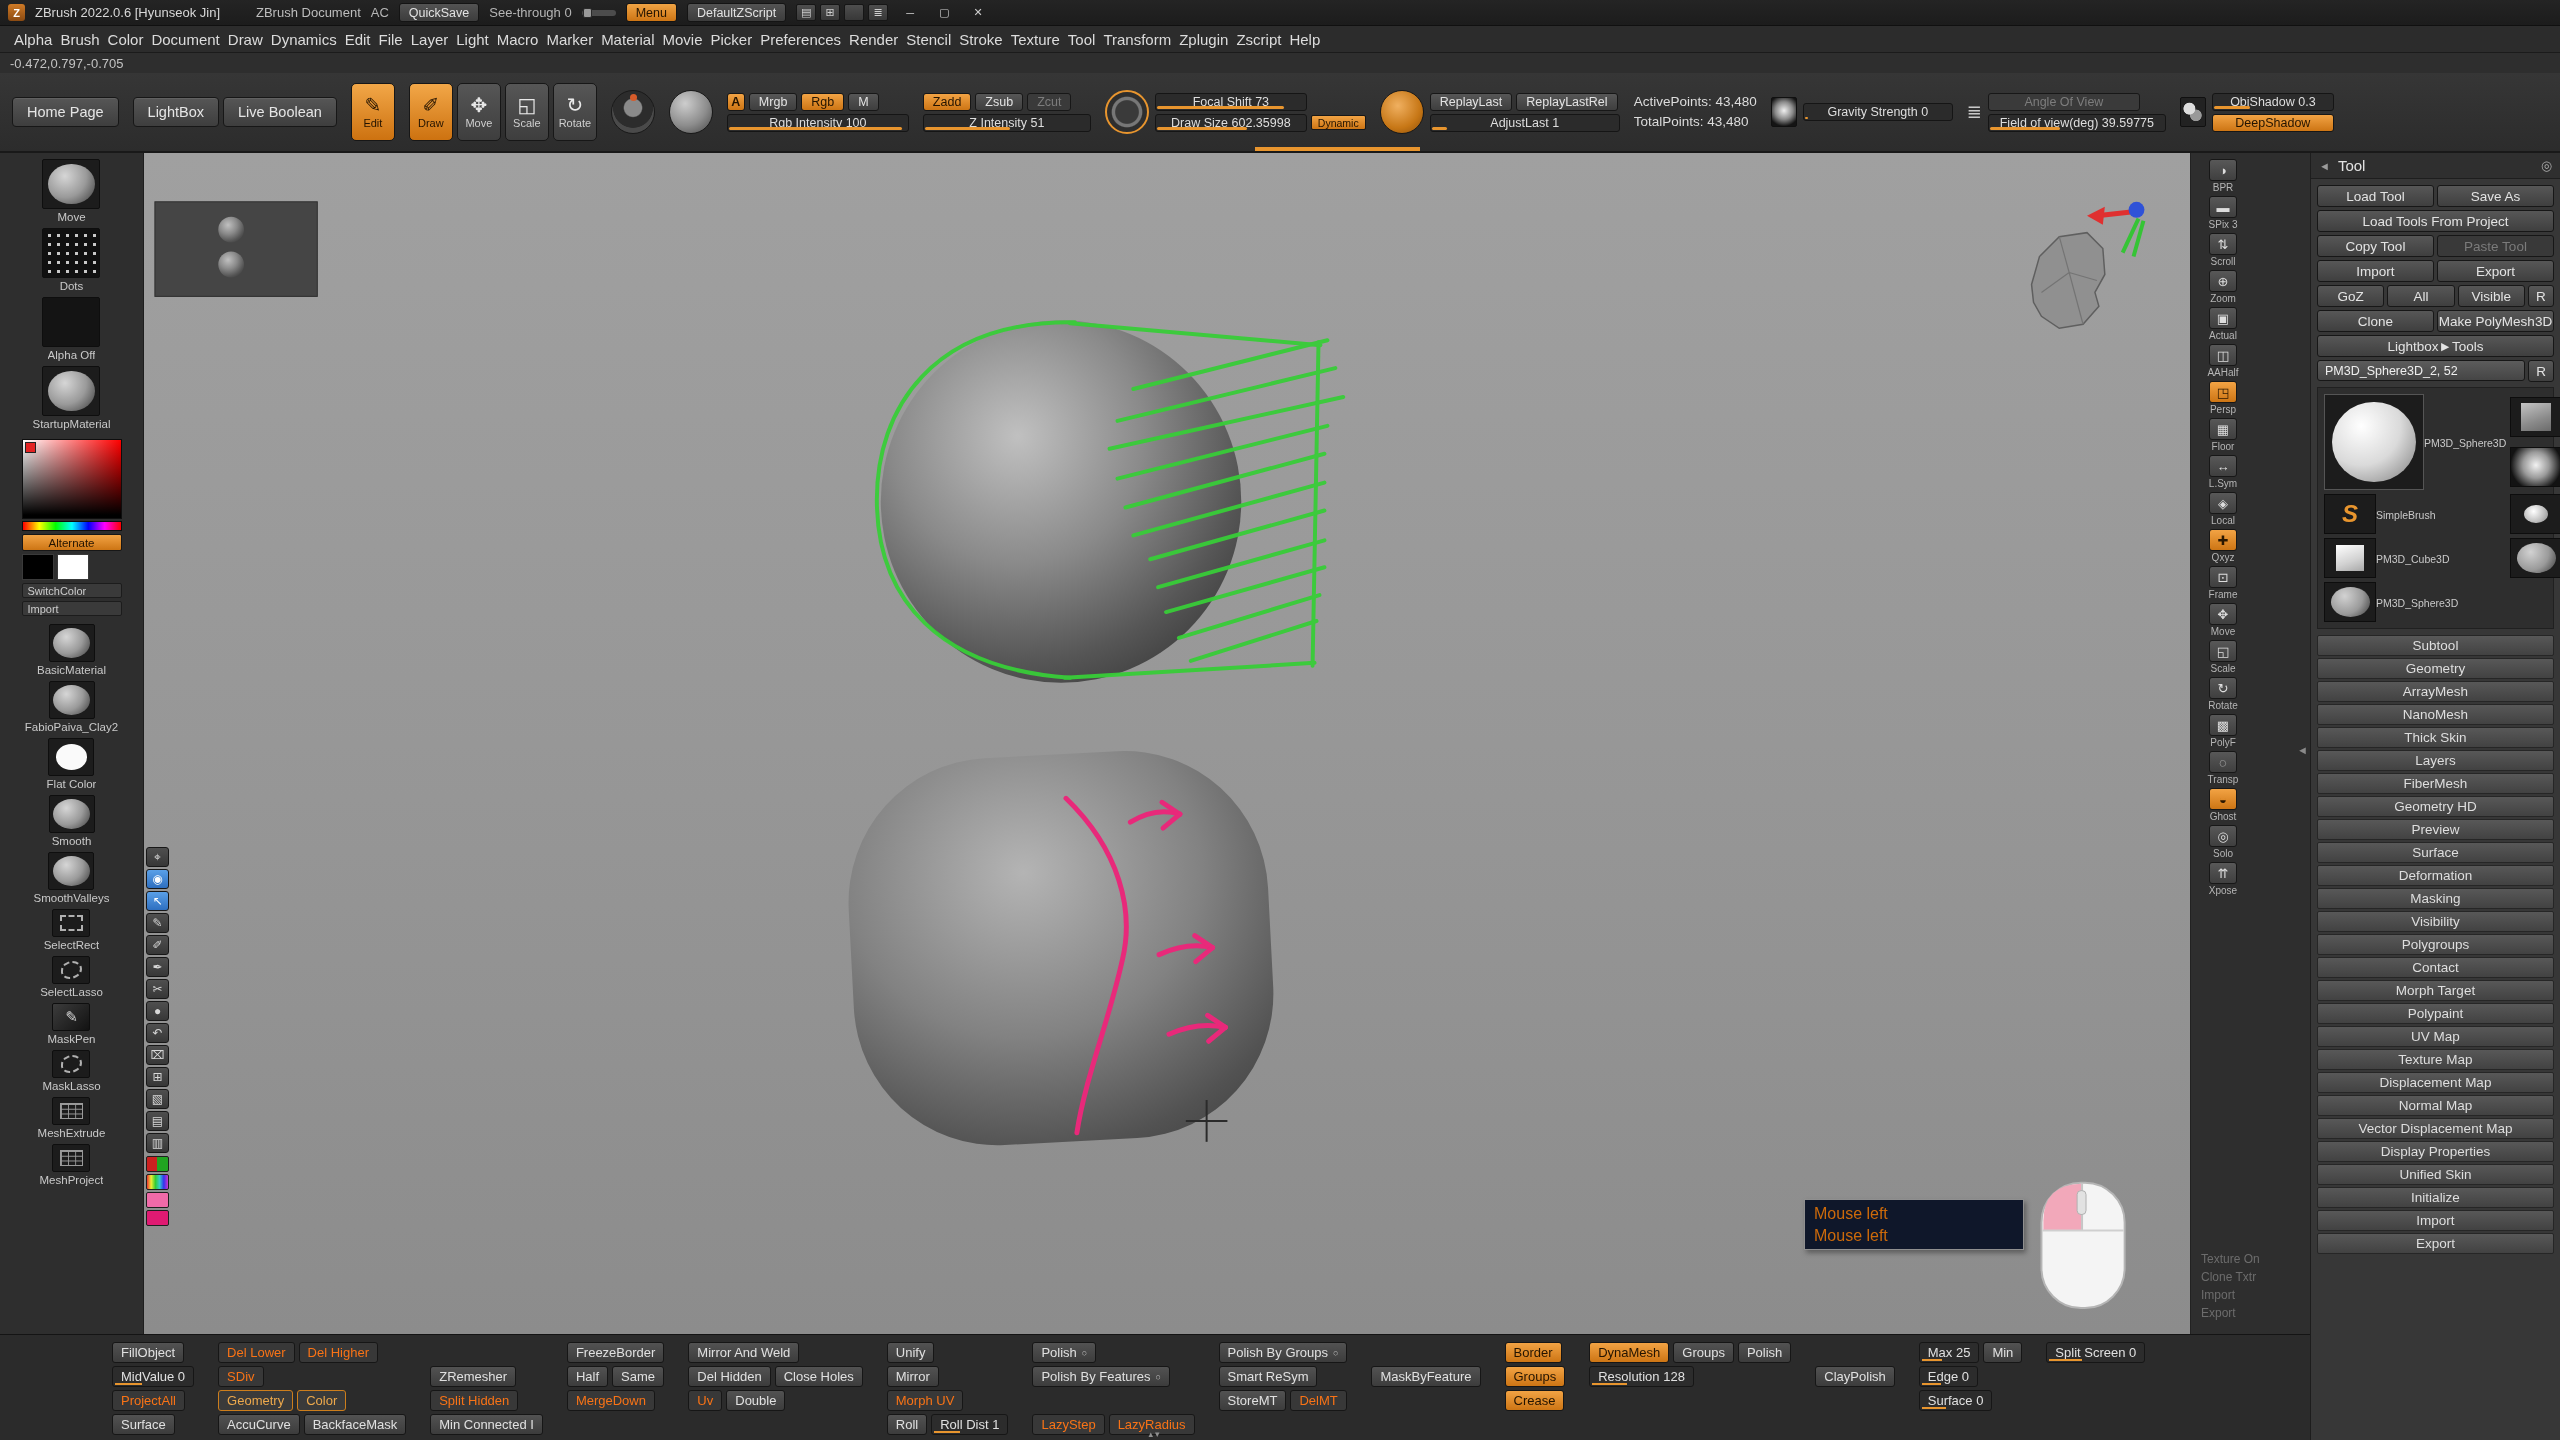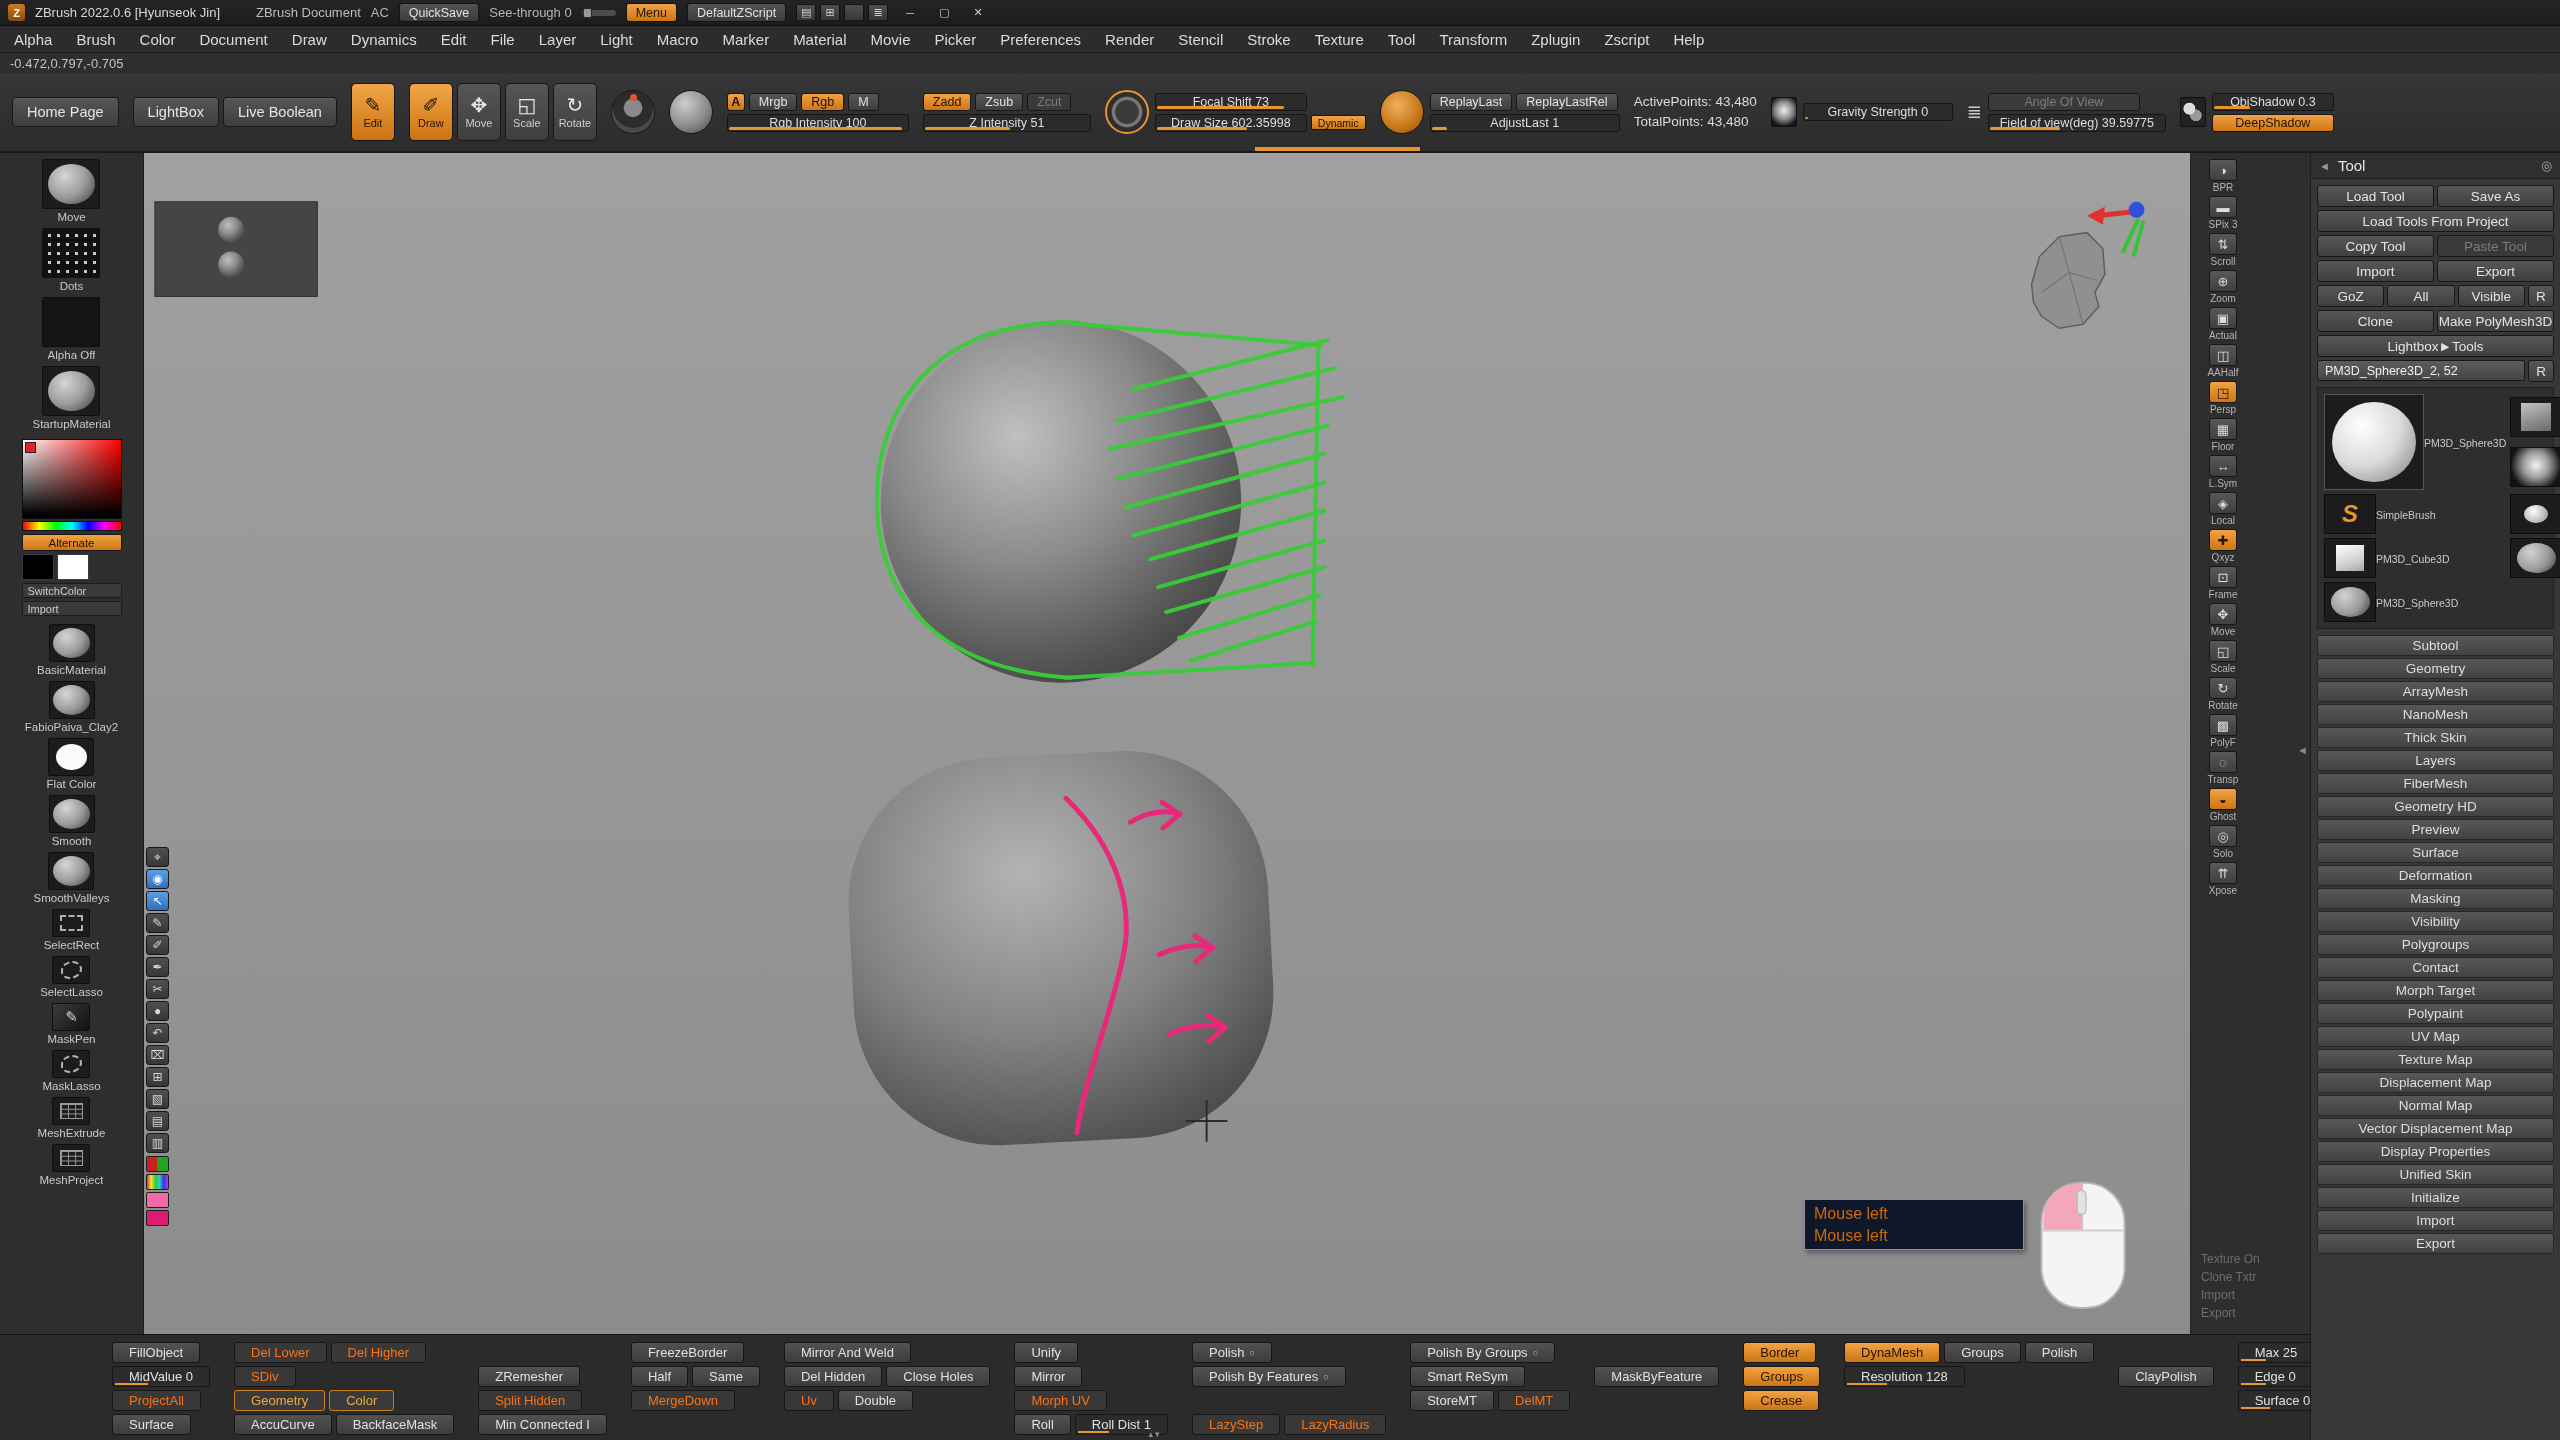--- a/index.html
+++ b/index.html
@@ -21,21 +21,21 @@
     background:linear-gradient(#535353,#3c3c3c);display:flex;align-items:center;color:#e2e2e2}
   .chipbtn.orange{background:linear-gradient(#f0a344,#cd7514);color:#241400}
   .seetrack{width:34px;height:6px;background:#4c4c4c;border-radius:3px;position:relative}
   .seetrack i{position:absolute;left:1px;top:-2px;width:9px;height:10px;background:#9a9a9a;border-radius:2px;border:1px solid #2a2a2a}
   .tb-ico{width:20px;height:17px;border-radius:2px;background:linear-gradient(#4e4e4e,#383838);
     border:1px solid #161616;color:#cfcfcf;font-size:11px;display:flex;align-items:center;justify-content:center}
   .winbtn{width:24px;height:18px;display:flex;align-items:center;justify-content:center;color:#cfcfcf;font-size:11px}
 
   
   .menubar{height:27px;background:#2c2c2c;border-bottom:1px solid #1b1b1b;display:flex;align-items:center;
-    padding:0 12px;gap:20px;font-size:15px;color:#dcdcdc;flex:0 0 auto;white-space:nowrap}
+    padding:0 12px;gap:4px;font-size:15px;color:#dcdcdc;flex:0 0 auto;white-space:nowrap}
   .menu-item{padding:1px 2px}
   .statusline{height:20px;background:#2e2e2e;font-size:13px;color:#c3c3c3;display:flex;align-items:center;padding:0 10px;flex:0 0 auto}
 
   
   .toolbar{height:80px;background:linear-gradient(#363636,#2c2c2c);border-bottom:2px solid #191919;
     display:flex;align-items:center;padding:0 12px;gap:14px;flex:0 0 auto;position:relative}
   .btn{background:linear-gradient(#565656,#3e3e3e);border:1px solid #171717;border-radius:4px;
     color:#e5e5e5;box-shadow:inset 0 1px rgba(255,255,255,.07)}
   .tb-big{height:30px;padding:0 14px;font-size:14.5px}
   .crow{display:flex;gap:4px;align-items:center}
@@ -171,21 +171,21 @@
     background:radial-gradient(circle at 35% 30%,#d2d2d2,#9a9a9a 55%,#5e5e5e 82%,#494949)}
   .sections{margin-top:3px;display:flex;flex-direction:column}
   .section{height:21px;margin-bottom:2px;background:linear-gradient(#585858,#424242);border:1px solid #262626;border-radius:2px;
     color:#dedede;font-size:13.5px;display:flex;align-items:center;justify-content:center;flex:0 0 auto}
 
   
   .bottom-dock{grid-area:2/1/3/4;background:#2b2b2b;border-top:1px solid #141414;position:relative;
     display:flex;gap:24px;padding:7px 8px 4px 112px;overflow:hidden}
   .dock-col{display:flex;flex-direction:column;gap:3px}
   .dock-row{display:flex;gap:4px;min-height:21px;align-items:center}
-  .dock-btn{height:21px;padding:0 16px;font-size:13px;border-radius:3px;background:linear-gradient(#525252,#3c3c3c);
+  .dock-btn{height:21px;padding:0 8px;font-size:13px;border-radius:3px;background:linear-gradient(#525252,#3c3c3c);
     border:1px solid #161616;color:#e0e0e0;display:flex;align-items:center;white-space:nowrap}
   .dock-btn.s-disabled{color:#f97316;background:#383838}
   .dock-btn.s-orange{background:linear-gradient(#f2a344,#cd7514);color:#241400}
   .dock-btn.s-outline{background:#3a3a3a;border:1px solid #cd7e1c;color:#eda94c}
   .dock-btn.s-slider{background:#2c2c2c;position:relative}
   .dock-btn.s-slider::after{content:"";position:absolute;left:2px;bottom:1px;width:34%;height:2px;background:#e8952e}
   .dock-btn.s-toggle::after{content:"\25CB";font-size:9px;color:#bbb;margin-left:5px}
   .dock-handle{position:absolute;left:50%;bottom:1px;transform:translateX(-50%);color:#8f8f8f;font-size:9px;letter-spacing:2px}
 </style>
 </head>

